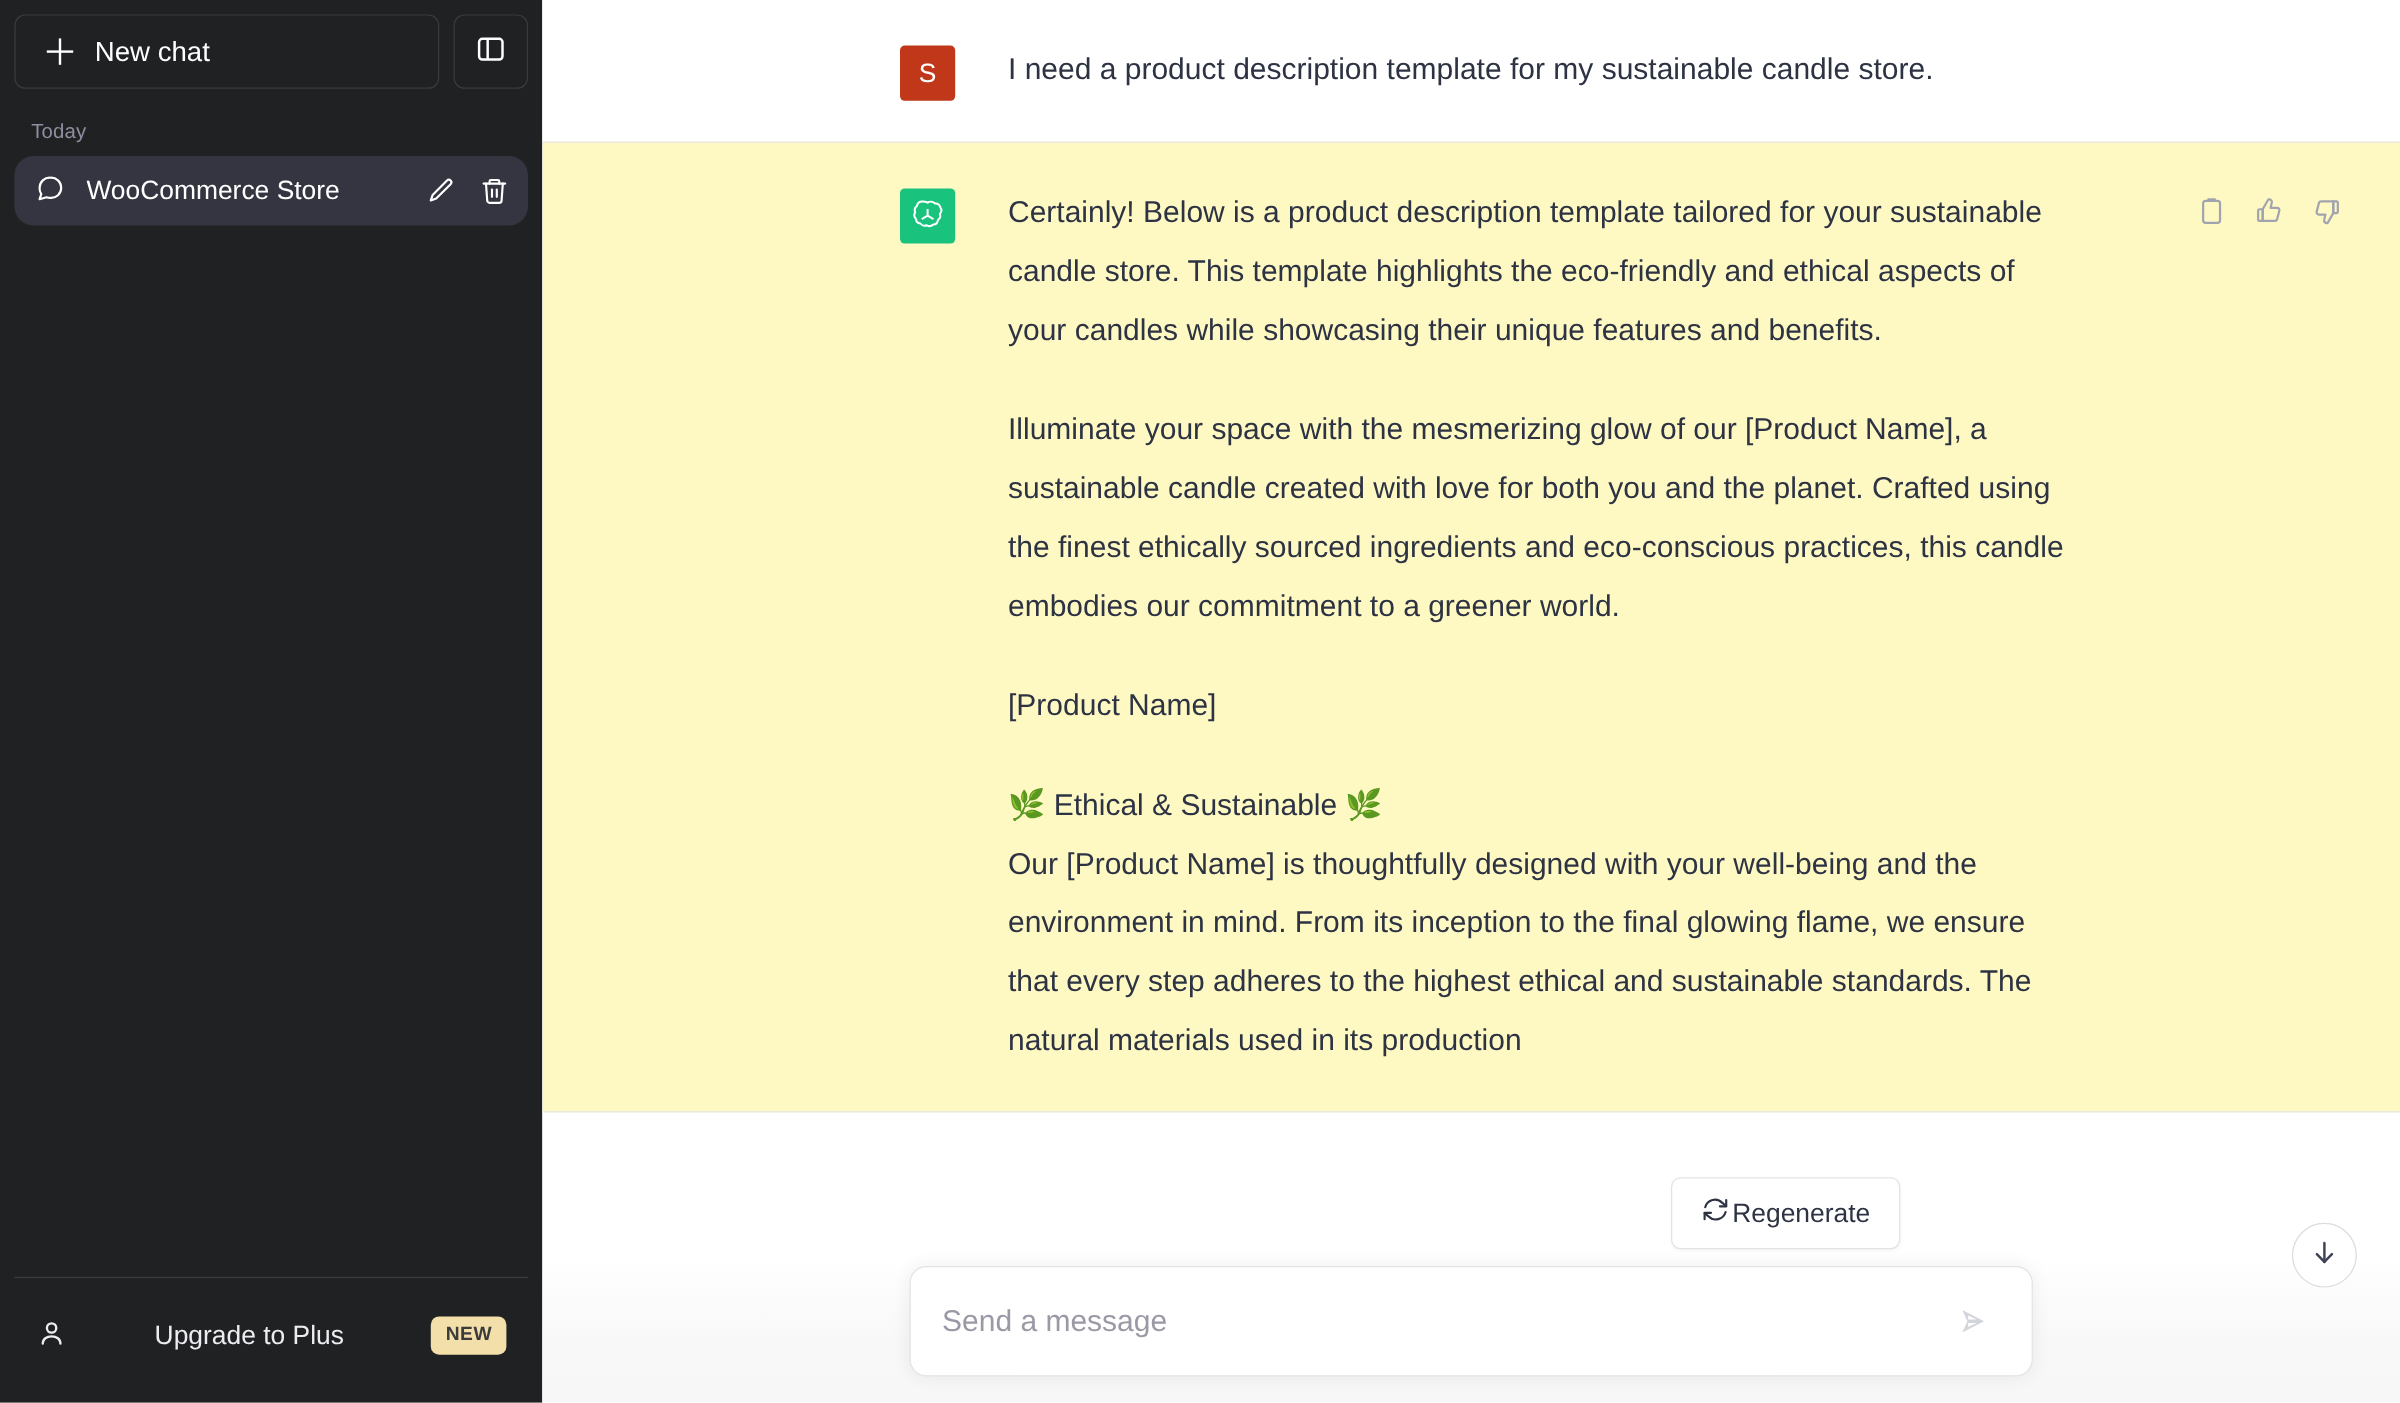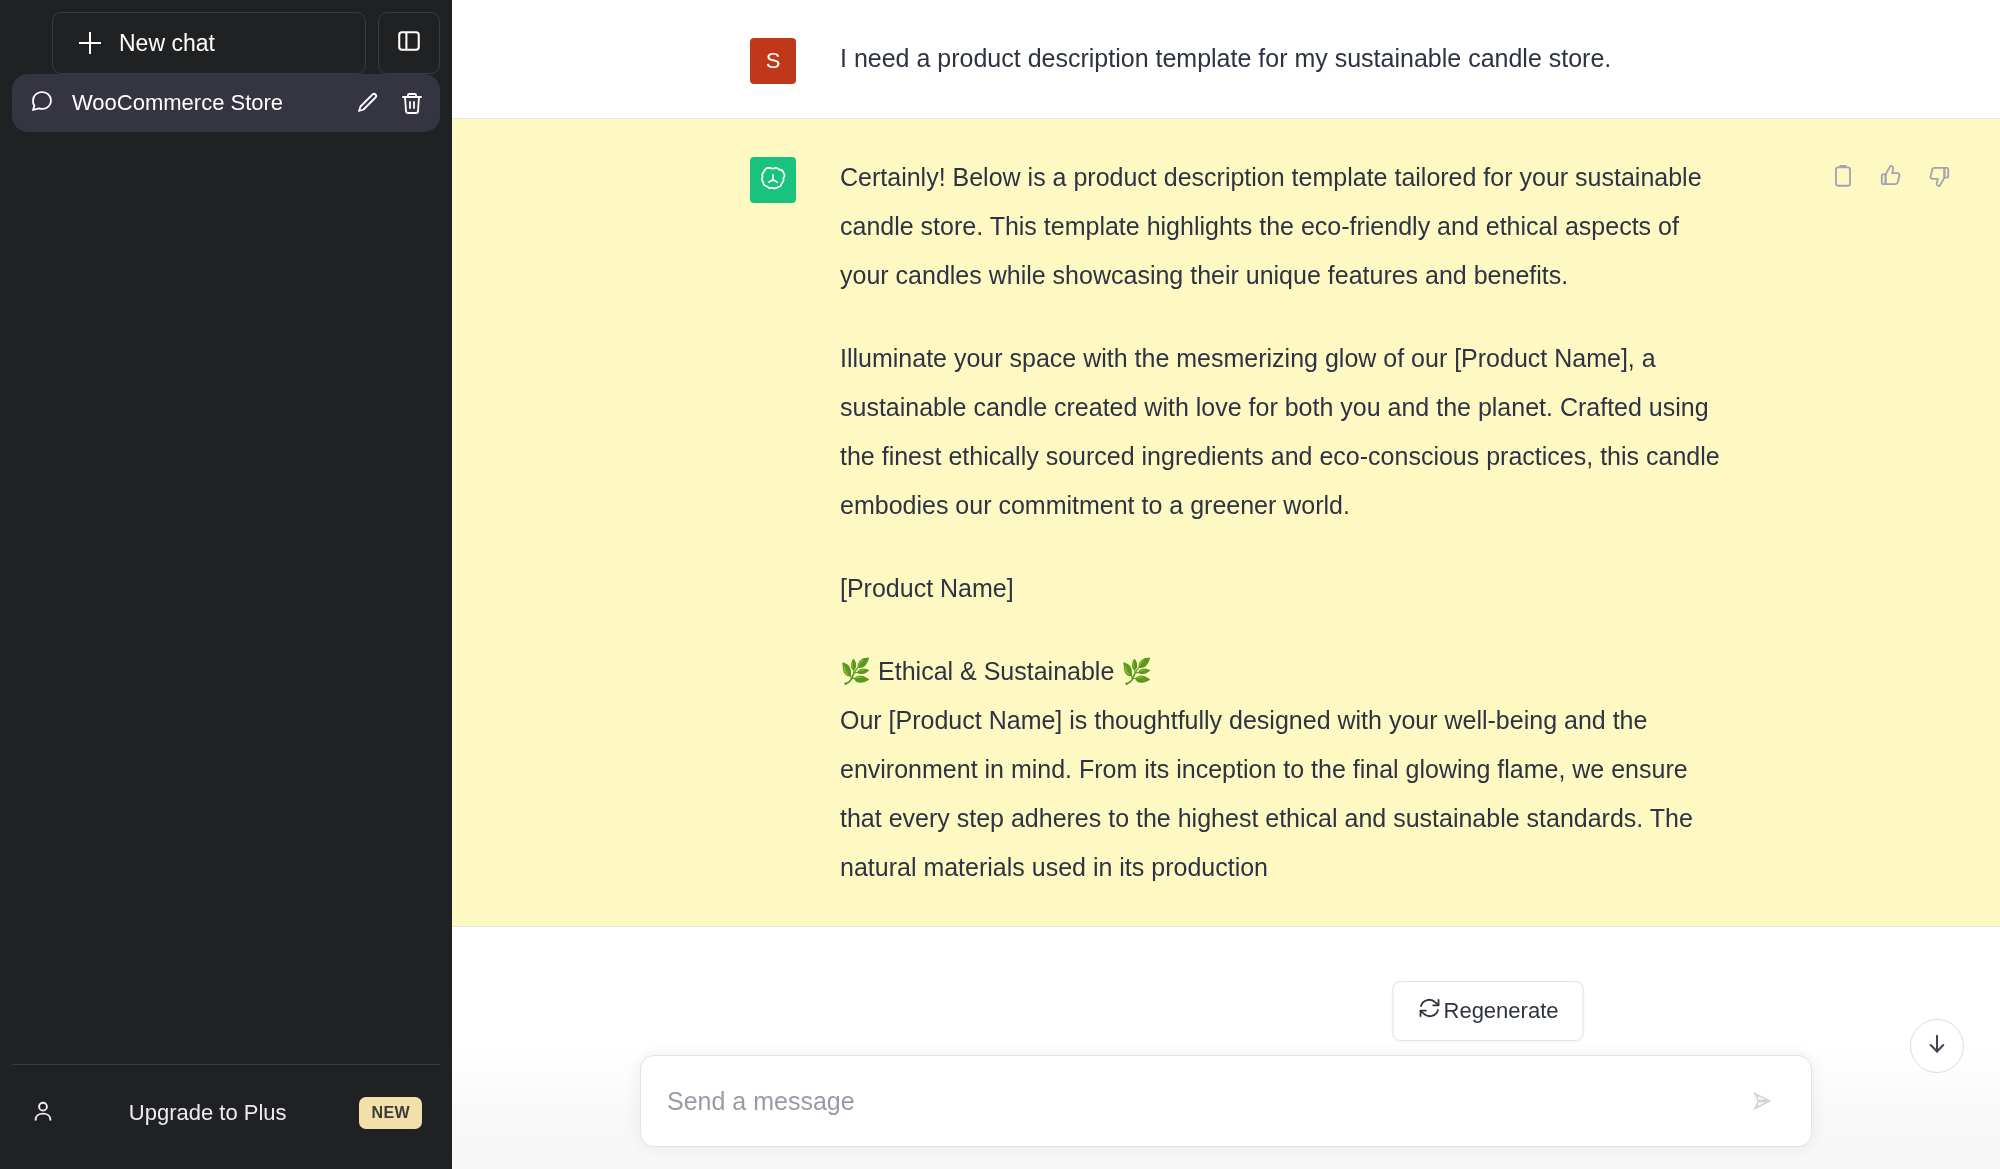--- a/index.html
+++ b/index.html
@@ -21,21 +21,21 @@
     flex: 0 0 452px;
   }
   .sidebar-top { display: flex; gap: 12px; }
   .new-chat-btn {
     flex: 1; height: 62px;
     border: 1px solid #3a3b41;
     border-radius: 9px;
     display: flex; align-items: center;
     gap: 18px; padding-left: 26px;
     color: #ffffff; font-size: 23px;
-    background: transparent; cursor: pointer; margin-left: 40px;
+    background: transparent; cursor: pointer;
   }
   .plus-glyph {
     width: 22px; height: 22px; position: relative; flex: 0 0 22px;
   }
   .plus-glyph::before, .plus-glyph::after {
     content: ""; position: absolute; background: #ffffff;
   }
   .plus-glyph::before { left: 0; top: 10px; width: 22px; height: 2.2px; }
   .plus-glyph::after { top: 0; left: 10px; height: 22px; width: 2.2px; }
 
@@ -137,21 +137,21 @@
     bottom: 128px; margin-left: 262px;
     display: flex; align-items: center; gap: 2px;
     background: #ffffff; border: 1px solid #e3e3e6;
     border-radius: 8px; padding: 14px 24px;
     color: #2d3343; font-size: 22px; cursor: pointer;
     pointer-events: auto;
     box-shadow: 0 1px 3px rgba(0,0,0,.04);
   }
   .composer {
     position: absolute; left: 50%; transform: translateX(-50%);
-    bottom: 22px; width: 1172px; min-height: 92px;
+    bottom: 22px; width: 936px; min-height: 92px;
     background: #ffffff; border: 1px solid #e3e3e6;
     border-radius: 14px;
     box-shadow: 0 0 16px rgba(0,0,0,.07);
     display: flex; align-items: center;
     padding: 0 28px 0 26px; pointer-events: auto;
   }
   .composer-input {
     flex: 1; border: none; outline: none;
     font-family: "Liberation Sans", sans-serif;
     font-size: 25px; color: #2d3343; background: transparent;
@@ -182,20 +182,21 @@
       <div class="sidebar-toggle-btn">
         <span>
           <svg width="26" height="26" viewBox="0 0 24 24" fill="none" stroke="#ffffff" stroke-width="1.9">
             <rect x="3" y="4" width="18" height="16" rx="2.5"></rect>
             <line x1="9.6" y1="4" x2="9.6" y2="20"></line>
           </svg>
         </span>
       </div>
     </div>
 
+    <div class="section-label">Today</div>
 
     <div class="chat-item">
       <span>
         <svg width="24" height="24" viewBox="0 0 24 24" fill="none" stroke="#ffffff" stroke-width="1.8" stroke-linejoin="round">
           <path d="M21 11.5a8.4 8.4 0 0 1-9 8.4 9.5 9.5 0 0 1-3.2-.5L3 21l1.4-4.2A8.3 8.3 0 0 1 3 11.5 8.4 8.4 0 0 1 12 3.1a8.4 8.4 0 0 1 9 8.4z"></path>
         </svg>
       </span>
       <span class="chat-item-label">WooCommerce Store</span>
       <span class="chat-item-actions">
         <span class="icon-btn">

